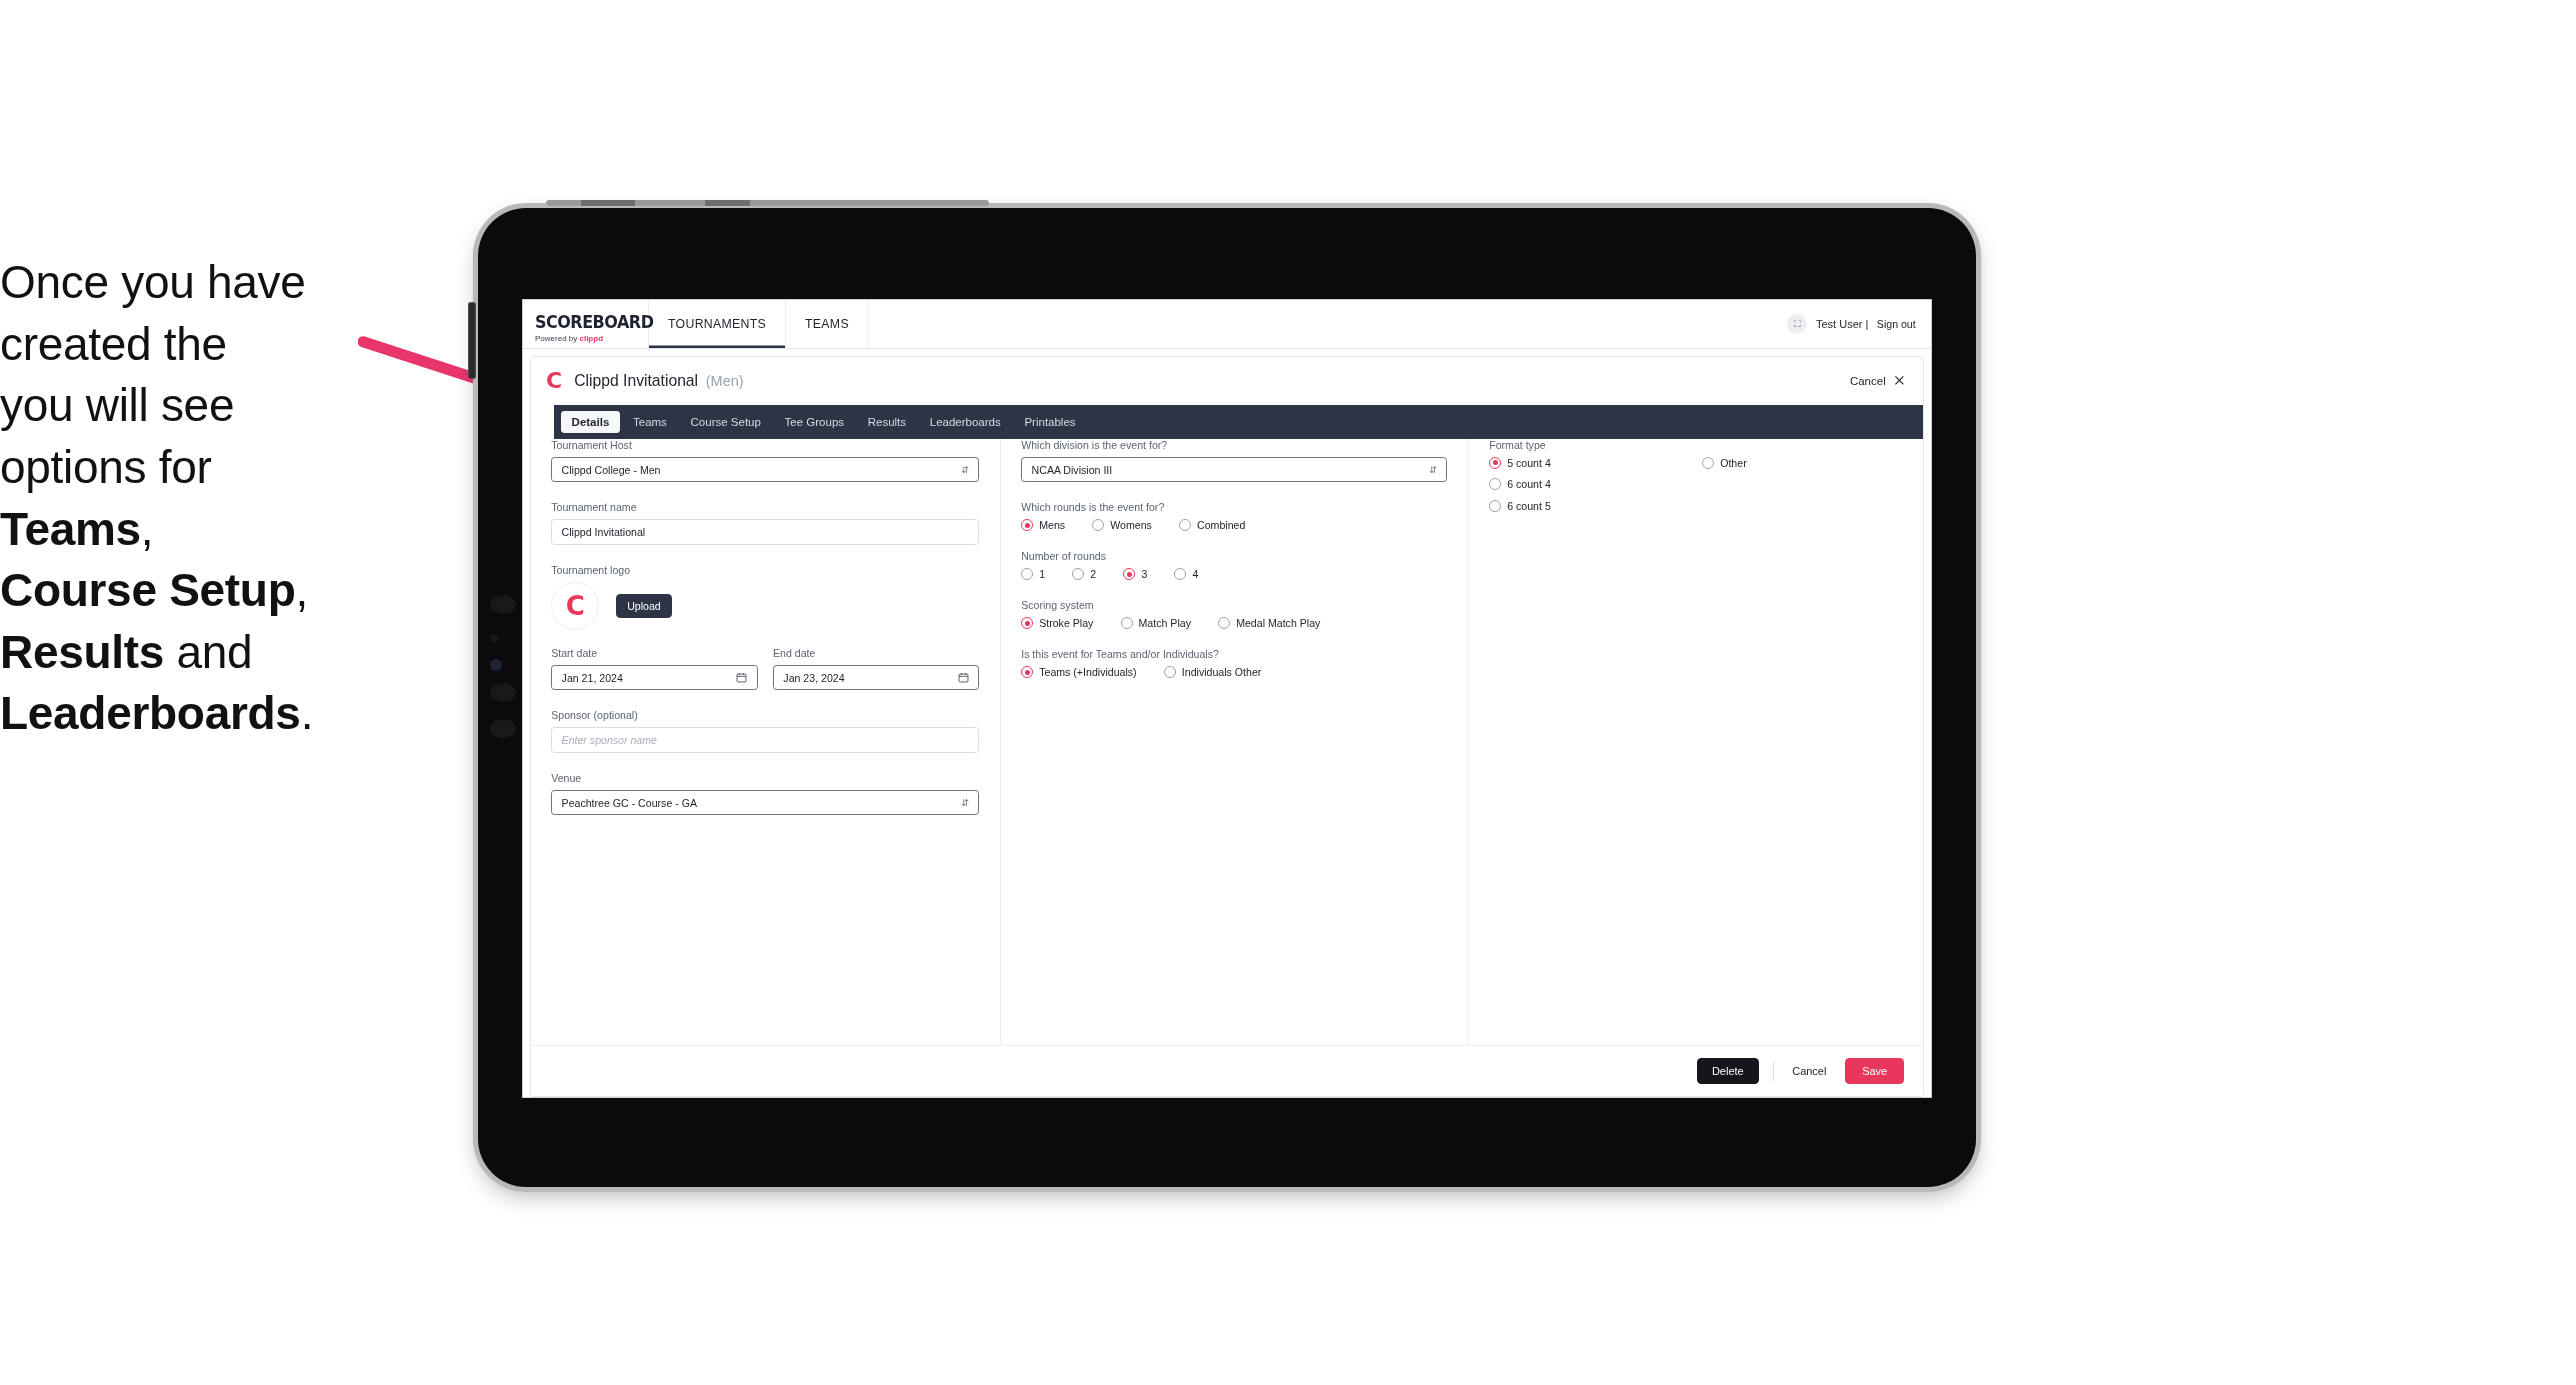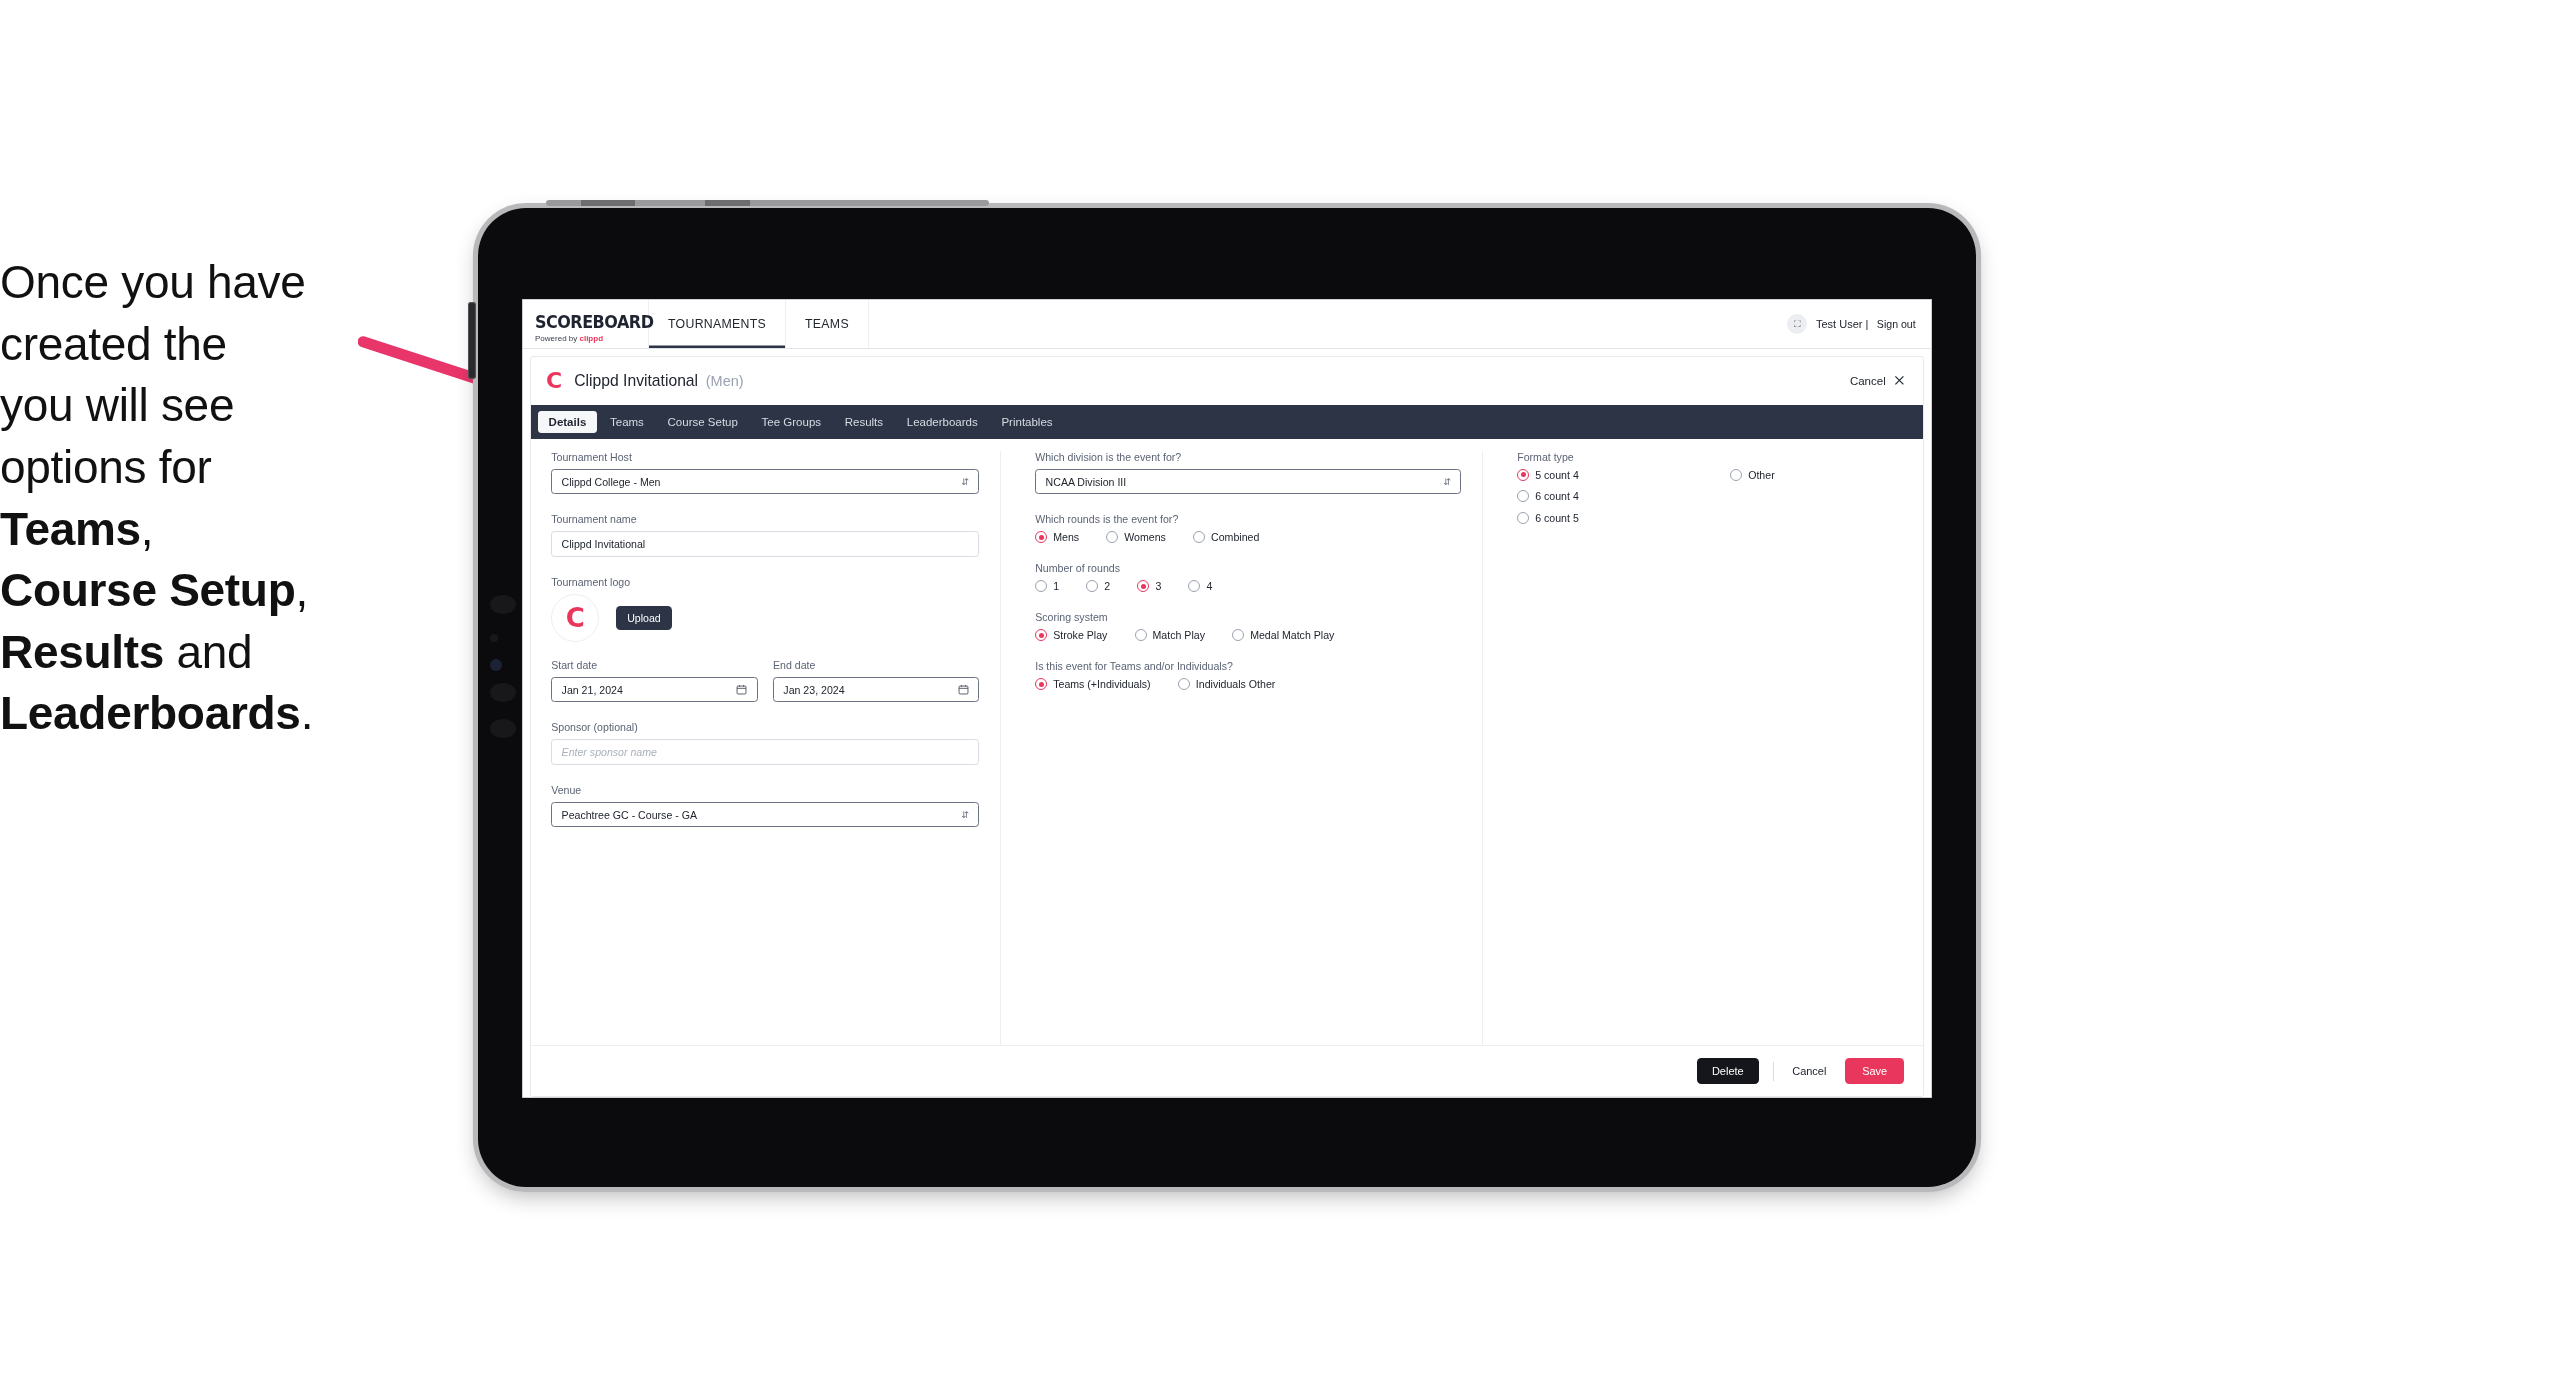--- a/index.html
+++ b/index.html
@@ -115,30 +115,30 @@
   .ev-title { font-size: 15.7px; color:#21262f; }
   .ev-gender { font-size: 14.5px; color:#9aa2b1; margin-left: 7.7px; }
   .card-head-right { margin-left:auto; display:flex; align-items:center; gap:7.7px; }
   .cancel-x { font-size: 11.5px; color:#21262f; cursor:pointer; }
   .x-icon { width:12.8px; height:12.8px; display:block; }
 
   
   .tabstrip {
     height: 34px; flex:0 0 34px;
     background:#2c3446;
-    display:flex; align-items:center; padding: 0 6.8px; gap: 1.7px;
+    display:flex; align-items:center; padding: 0 6.8px; gap: 1.7px; margin-left: 23px;
   }
   .tab {
     padding: 5.1px 11px; font-size: 11.5px; color:#d7dbe3; border-radius: 3.4px;
     cursor:pointer; white-space:nowrap;
   }
   .tab.active { background:#f6f7f9; color:#1f2430; font-weight: 600; }
 
   
-  .form-body { flex:1 1 auto; display:flex; padding: 12px 0 0 0; min-height:0;gap:14px; }
+  .form-body { flex:1 1 auto; display:flex; padding: 0 0 0 0; min-height:0; }
   .col { padding: 0 20.4px; }
   .col-1 { width: 470px; border-right:0.9px solid #eceef1; }
   .col-2 { width: 468px; border-right:0.9px solid #eceef1; }
   .col-3 { flex:1 1 auto; }
 
   .flabel { font-size: 10.6px; color:#5b6474; margin: 0 0 6px 0; display:block; }
   .field {
     height: 25.5px; border:0.9px solid #6c7383; border-radius:3.4px;
     display:flex; align-items:center; padding: 0 9.4px;
     font-size: 10.6px; color:#21262f; background:#fff; margin-bottom: 19px;

